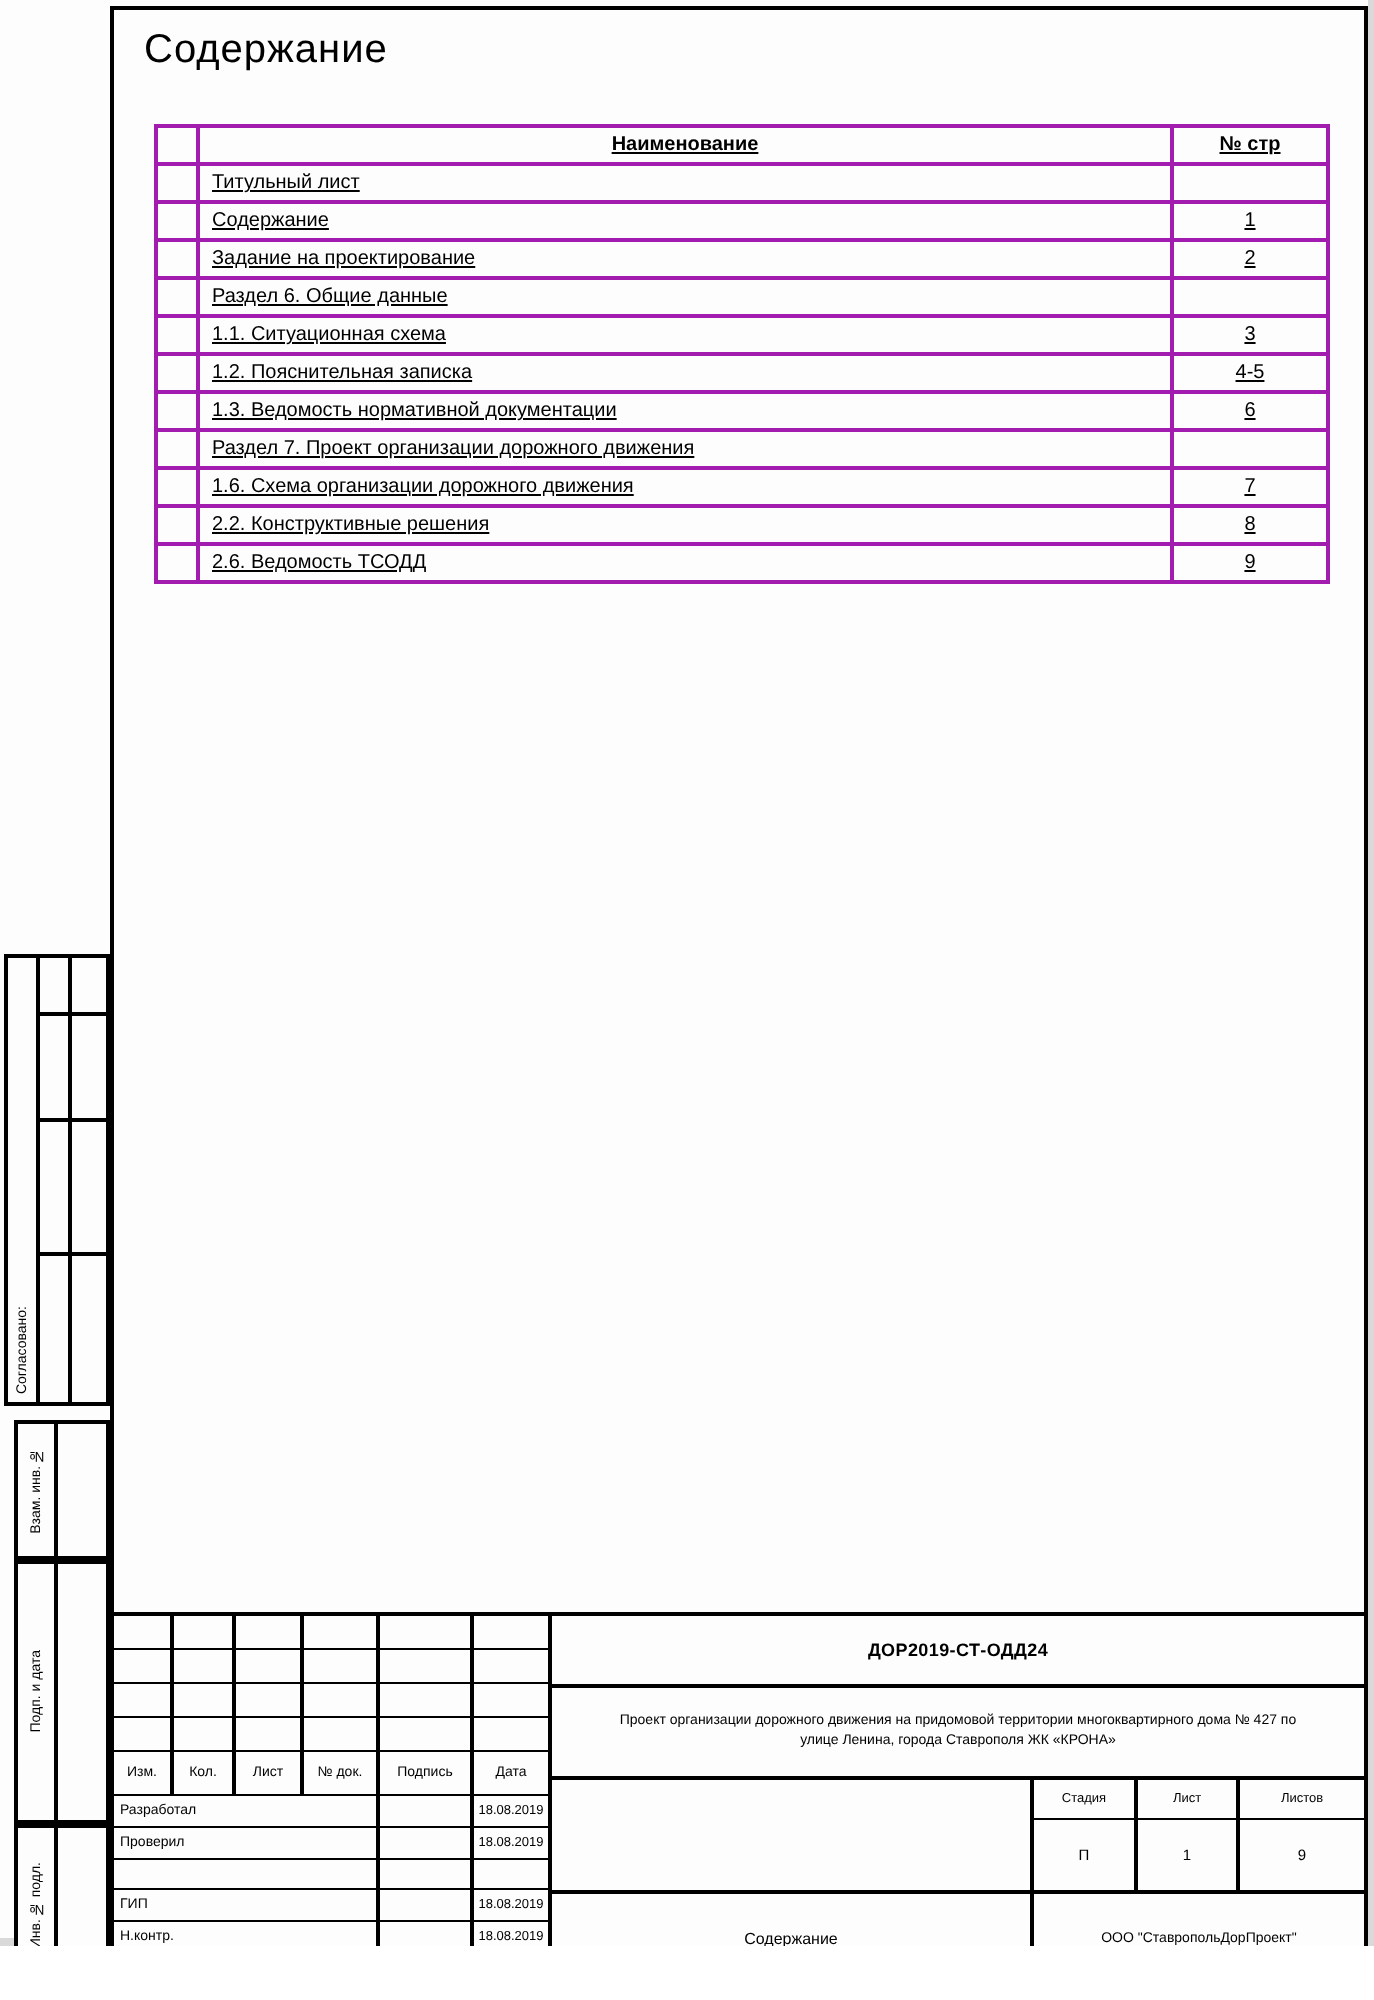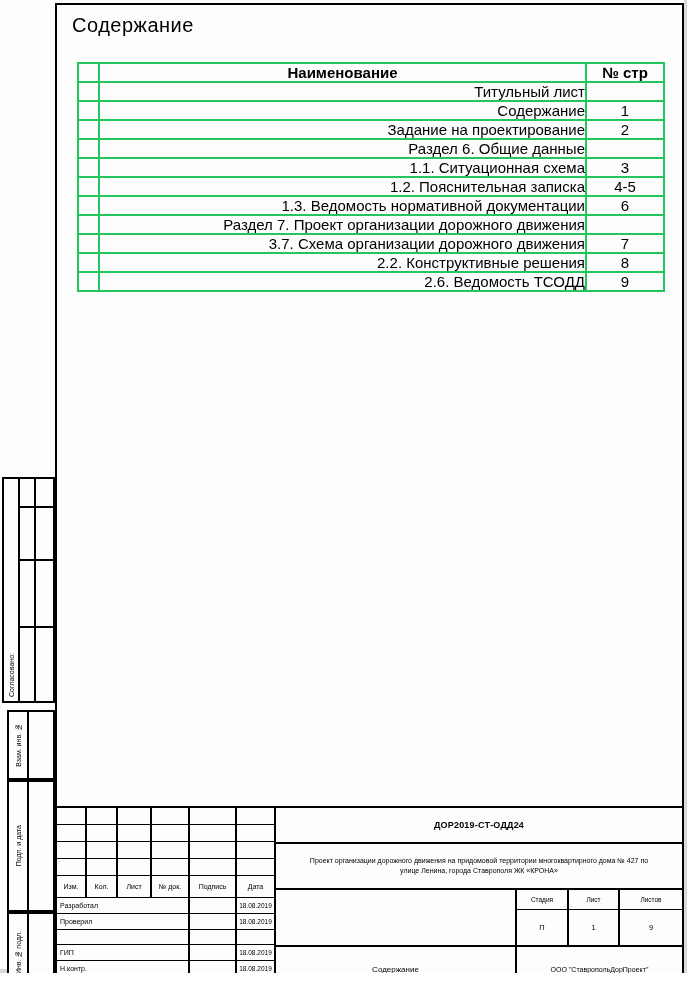--- a/index.html
+++ b/index.html
@@ -14,24 +14,24 @@
   
   .frame { position:absolute; left:55px; top:3px; width:629px; height:991px;
            border:2px solid #000; }
 
   .doc-title { position:absolute; left:72px; top:14px; font-size:20px;
                font-weight:400; letter-spacing:.5px; }
 
   
   table.toc { position:absolute; left:77px; top:62px; width:586px;
               border-collapse:collapse; table-layout:fixed; }
-  table.toc th, table.toc td { border:2px solid #22c55e; height:19px;
-              font-size:15px; vertical-align:middle; white-space:nowrap; overflow:hidden; }
+  table.toc th, table.toc td { border:2px solid #a21caf; height:19px;
+              font-size:10px; vertical-align:middle; white-space:nowrap; overflow:hidden;text-decoration:underline; }
   table.toc th { font-weight:bold; text-align:center; }
-  td.c-name { padding-left:6px; text-align:right; }
+  td.c-name { padding-left:6px; text-align:left; }
   td.c-page, th.c-page { text-align:center;margin-left:32px; }
 
   
   .sbox { position:absolute; border:2px solid #000; display:flex; background:#fdfdfd; }
   .vlab { writing-mode:vertical-rl; transform:rotate(180deg); font-size:7px;
           white-space:nowrap; }
   .sb-agree { left:2px; top:477px; width:53px; height:226px; }
   .sb-agree .labcol { width:16px; border-right:2px solid #000; display:flex;
           flex-direction:column; justify-content:flex-end; align-items:center;
           padding-bottom:4px; }
@@ -147,21 +147,21 @@
           <td class="c-name">1.3. Ведомость нормативной документации</td>
           <td class="c-page">6</td>
         </tr>
     <tr>
           <td></td>
           <td class="c-name">Раздел 7. Проект организации дорожного движения</td>
           <td class="c-page"></td>
         </tr>
     <tr>
           <td></td>
-          <td class="c-name">3.7. Схема организации дорожного движения</td>
+          <td class="c-name">1.6. Схема организации дорожного движения</td>
           <td class="c-page">7</td>
         </tr>
     <tr>
           <td></td>
           <td class="c-name">2.2. Конструктивные решения</td>
           <td class="c-page">8</td>
         </tr>
     <tr>
           <td></td>
           <td class="c-name">2.6. Ведомость ТСОДД</td>

